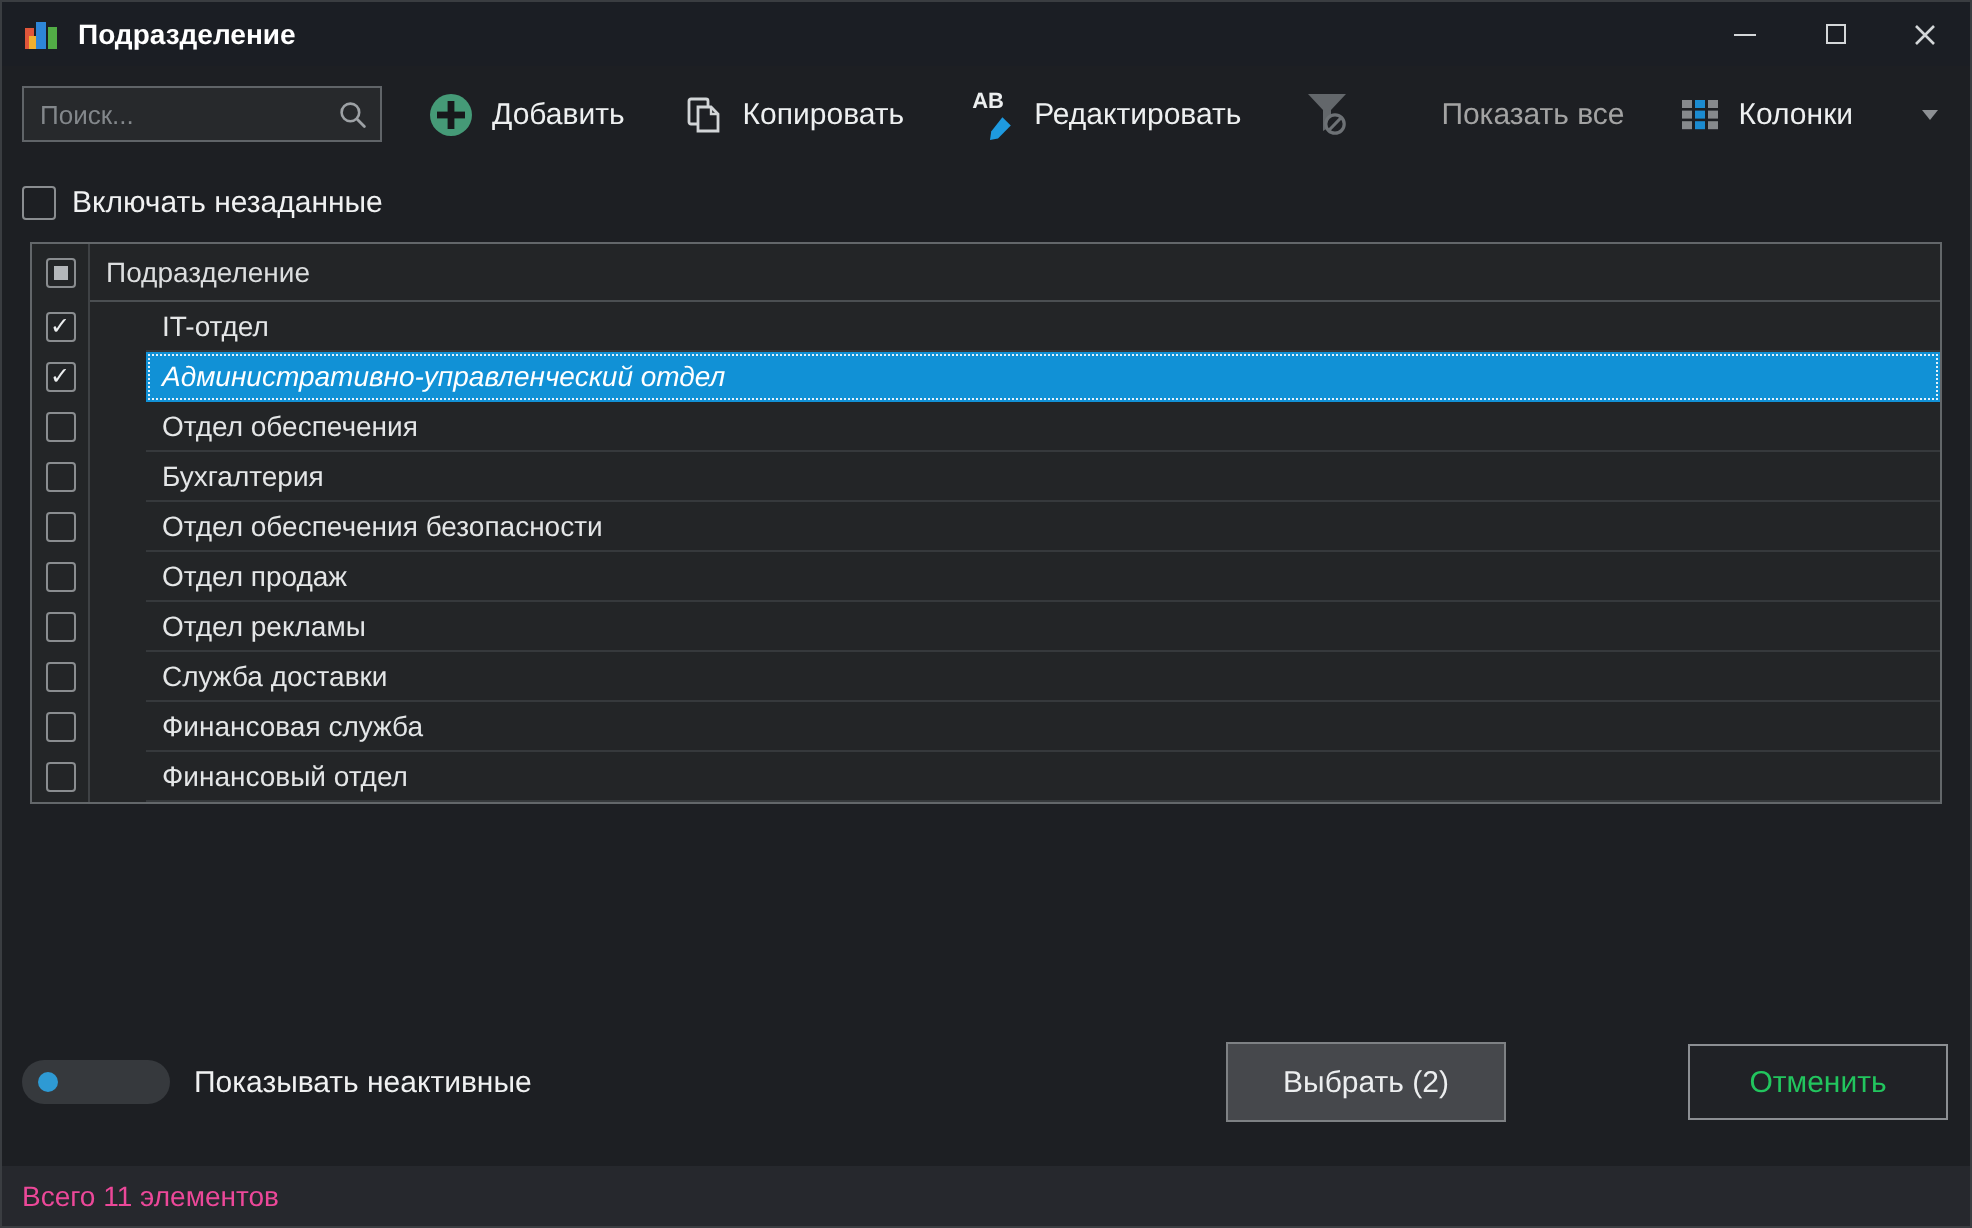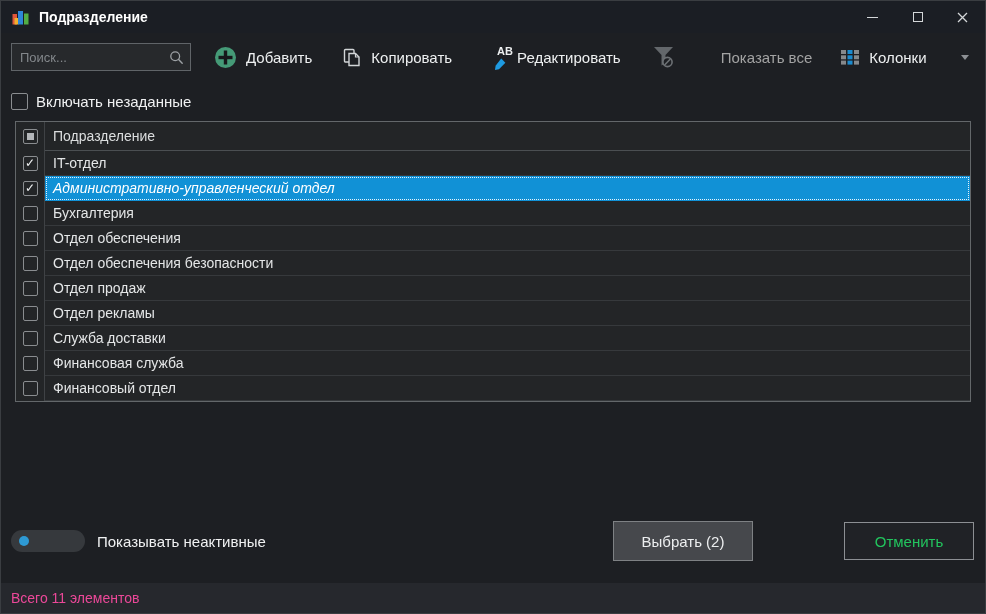--- a/index.html
+++ b/index.html
@@ -22,39 +22,39 @@
   .search-box { position:relative; width:180px; height:28px; flex:0 0 auto; }
   .search-box input {
     width:100%; height:100%; background:#27292c; border:1px solid #606468; color:#d4d7d9;
     font-size:13px; padding:0 28px 0 8px; outline:none;
   }
   .search-box input::placeholder { color:#83878b; }
   .search-icon { position:absolute; right:7px; top:7px; }
   .tb-btn { display:flex; align-items:center; gap:9px; background:none; border:none; color:#eef0f1; font-size:15px; margin-left:17px; padding:4px 6px; cursor:pointer; white-space:nowrap; }
   .tb-btn.disabled { color:#a3a3a3; cursor:default;gap:44px; }
   .edit-icon { position:relative; width:27px; height:24px; }
-  .edit-icon .ab { position:absolute; top:0; left:16px; font-size:11px; font-weight:bold; color:#eceeef; }
+  .edit-icon .ab { position:absolute; top:0; left:5px; font-size:11px; font-weight:bold; color:#eceeef; }
   .edit-icon svg { position:absolute; right:0; bottom:-2px; }
   .tb-overflow { margin-left:auto; width:20px; display:flex; justify-content:center; align-items:center; cursor:pointer; padding:6px 0; }
   .caret-down { width:0; height:0; border-left:4px solid transparent; border-right:4px solid transparent; border-top:5px solid #8d9094; }
   
   .filter-row { height:40px; display:flex; align-items:center; padding:0 10px; flex:0 0 auto; }
   .filter-row .label { margin-left:8px; font-size:15px; color:#f0f1f2; }
   
   .checkbox { width:15px; height:15px; border:1px solid #8a8d90; border-radius:2px; display:inline-flex; align-items:center; justify-content:center; background:transparent; flex:0 0 auto; cursor:pointer; }
   .checkbox.cb-lg { width:17px; height:17px; }
   .checkbox.checked::after { content:"✓"; color:#eceeef; font-size:12px; line-height:1; margin-top:-1px; }
   .checkbox.indeterminate::after { content:""; width:7px; height:7px; background:#b4b7ba; display:block; }
   
   .table { margin:0 14px; border:1px solid #63676a; background:#232527; flex:0 0 auto; }
   .t-header { display:flex; height:29px; }
   .t-header .label-cell { font-size:14px; color:#dcdedf; border-bottom:1px solid #4b4f52; }
   .cb-cell { width:29px; display:flex; align-items:center; justify-content:center; border-right:1px solid #3f4245; flex:0 0 auto; }
   .label-cell { flex:1; display:flex; align-items:center; padding-left:8px; overflow:hidden; }
-  .row { display:flex; height:25px; cursor:default; }
+  .row { display:flex; height:25px; cursor:default;gap:28px; }
   .row .label-cell { font-size:14px; color:#e4e6e7; border-bottom:1px solid #36393c; }
   .row.selected .label-cell { background:#1191d6; color:#ffffff; border-bottom-color:#1191d6; outline:1px dotted #e4f2fb; outline-offset:-2px;font-style:italic; }
   .row-label { white-space:nowrap; }
   
   .spacer { flex:1 1 auto; }
   .footer { height:48px; display:flex; align-items:center; padding:0 11px 0 10px; margin-bottom:18px; flex:0 0 auto; }
   .toggle { width:74px; height:22px; border-radius:11px; background:#36393d; position:relative; cursor:pointer; flex:0 0 auto; }
   .toggle .knob { position:absolute; left:8px; top:6px; width:10px; height:10px; border-radius:50%; background:#2e9ad4; }
   .footer .toggle-label { margin-left:12px; font-size:15px; color:#f0f1f2; }
   .footer-buttons { margin-left:auto; display:flex; align-items:center;gap:30px; }
@@ -189,30 +189,30 @@
     <div class="label-cell">
       <span class="row-label">Административно-управленческий отдел</span>
     </div>
   </div>
 
   <div class="row">
     <div class="cb-cell">
       <span class="checkbox"></span>
     </div>
     <div class="label-cell">
+      <span class="row-label">Отдел обеспечения</span>
+    </div>
+  </div>
+
+  <div class="row">
+    <div class="cb-cell">
+      <span class="checkbox"></span>
+    </div>
+    <div class="label-cell">
       <span class="row-label">Бухгалтерия</span>
-    </div>
-  </div>
-
-  <div class="row">
-    <div class="cb-cell">
-      <span class="checkbox"></span>
-    </div>
-    <div class="label-cell">
-      <span class="row-label">Отдел обеспечения</span>
     </div>
   </div>
 
   <div class="row">
     <div class="cb-cell">
       <span class="checkbox"></span>
     </div>
     <div class="label-cell">
       <span class="row-label">Отдел обеспечения безопасности</span>
     </div>

